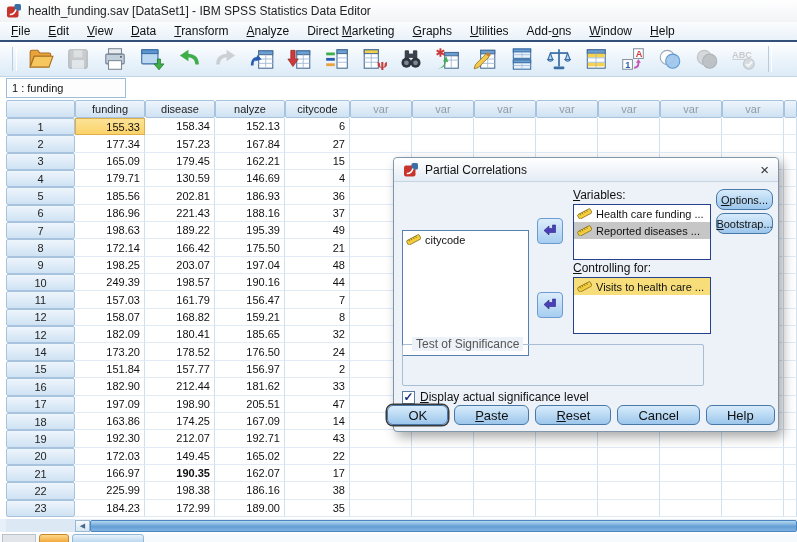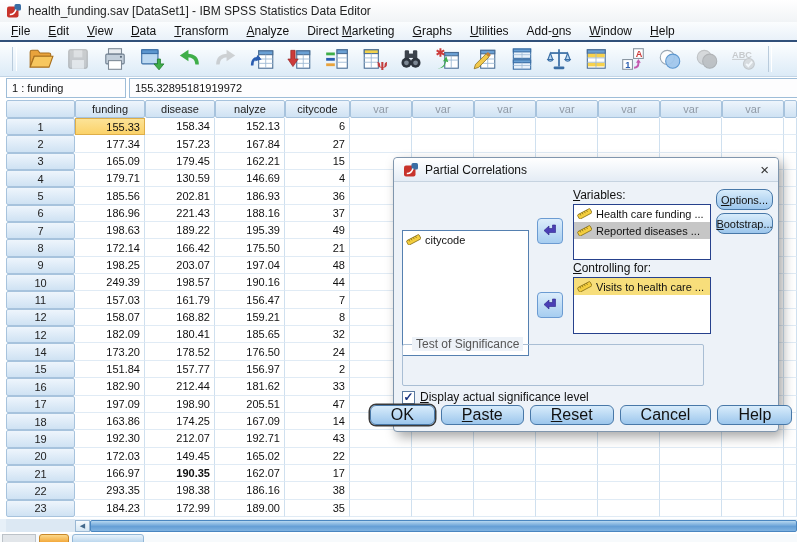--- a/index.html
+++ b/index.html
@@ -89,21 +89,21 @@
   .radio-row{position:absolute;left:16px;top:179px;display:flex;gap:16px;align-items:center;}
   .radio-opt{display:flex;align-items:center;gap:4px;}
   .radio{width:12px;height:12px;border-radius:50%;background:#fff;border:1px solid #5a7aa0;box-sizing:border-box;
          display:inline-flex;align-items:center;justify-content:center;}
   .radio .dot{width:6px;height:6px;border-radius:50%;background:#2d67b2;}
   .chkrow{position:absolute;left:8px;top:208px;display:flex;align-items:center;gap:5px;}
   .checkbox{width:13px;height:13px;background:#fff;border:1px solid #5a7aa0;box-sizing:border-box;color:#16307d;
             font-size:12px;font-weight:bold;line-height:10px;display:inline-flex;align-items:center;justify-content:center;}
   .btnrow{position:absolute;left:0;right:10px;top:223px;display:flex;justify-content:center;gap:6px;}
   .dbtn{height:20px;padding:0 20px;background:linear-gradient(#d8ecfb,#9cc6ec);border:1px solid #4878a8;
-        border-radius:6px;display:flex;align-items:center;font-size:16px;box-sizing:border-box;}
+        border-radius:6px;display:flex;align-items:center;font-size:13px;box-sizing:border-box;}
   .dbtn.default{box-shadow:0 0 0 1.5px #3a3a3a;}
 </style>
 </head>
 <body>
 
 <div class="titlebar">
   <span class="appicon">
       <svg viewBox="0 0 16 16">
         <rect x="1" y="3.5" width="11.5" height="11" rx="2" fill="#c8332b"></rect>
         <rect x="8.5" y="1" width="6.5" height="6.5" rx="1.5" fill="#3a6ea5"></rect>
@@ -332,21 +332,20 @@
           <circle cx="16.5" cy="16.5" r="5" fill="#c3c7cb" stroke="#9aa0a6"></circle>
           <path d="m14 16.5 2 2 3.5-4" fill="none" stroke="#fff" stroke-width="1.8"></path>
         </svg>
       </span>
     </div>
     <div class="tb-sep"></div>
   </div>
 
 <div class="cellref">
   <div class="cr-box cr-cell">1 : funding</div>
-  <div class="cr-box cr-value">155.32895181919972</div>
 </div>
 
 <div class="grid">
     <div class="grow hdr">
       <div class="gcell rowhdr" style="width: 69px;"></div>
       <div class="gcell hdrc" style="width: 70px;">funding</div>
       <div class="gcell hdrc" style="width: 70px;">disease</div>
       <div class="gcell hdrc" style="width: 70px;">nalyze</div>
       <div class="gcell hdrc" style="width: 65px;">citycode</div>
       <div class="gcell hdrc varh" style="width: 62px;">var</div>
@@ -668,21 +667,21 @@
       <div class="gcell" style="width: 62px;"></div>
       <div class="gcell" style="width: 62px;"></div>
       <div class="gcell" style="width: 62px;"></div>
       <div class="gcell" style="width: 62px;"></div>
       <div class="gcell" style="width: 62px;"></div>
       <div class="gcell" style="width: 62px;"></div>
       <div class="gcell" style="flex: 1 1 0%;"></div>
     </div>
     <div class="grow">
       <div class="gcell rowhdr" style="width: 69px;">22</div>
-      <div class="gcell" style="width: 70px;">293.35</div>
+      <div class="gcell" style="width: 70px;">225.99</div>
       <div class="gcell" style="width: 70px;">198.38</div>
       <div class="gcell" style="width: 70px;">186.16</div>
       <div class="gcell" style="width: 65px;">38</div>
       <div class="gcell" style="width: 62px;"></div>
       <div class="gcell" style="width: 62px;"></div>
       <div class="gcell" style="width: 62px;"></div>
       <div class="gcell" style="width: 62px;"></div>
       <div class="gcell" style="width: 62px;"></div>
       <div class="gcell" style="width: 62px;"></div>
       <div class="gcell" style="width: 62px;"></div>

